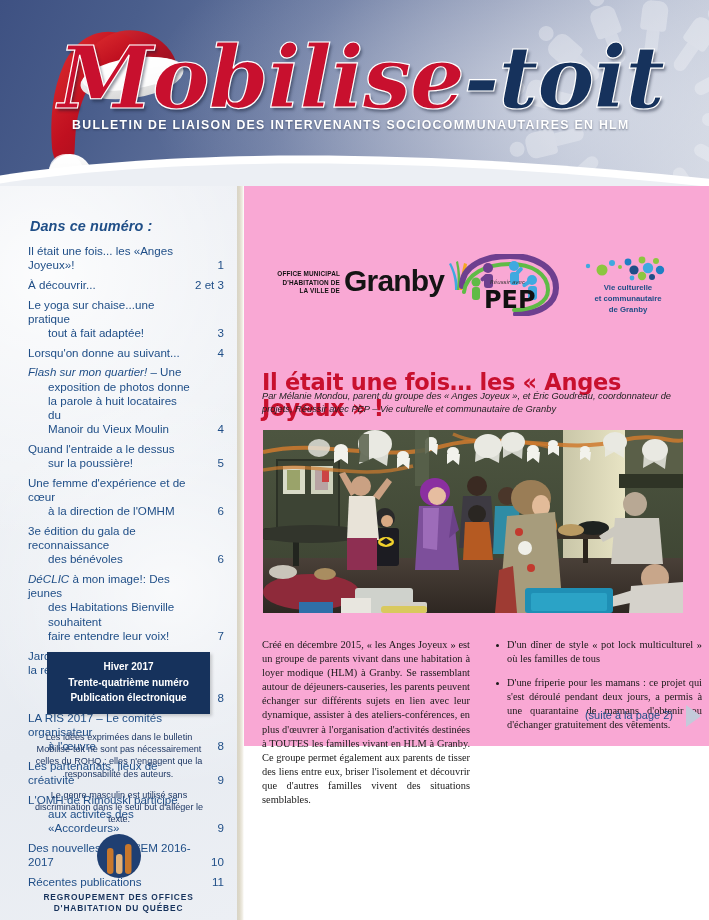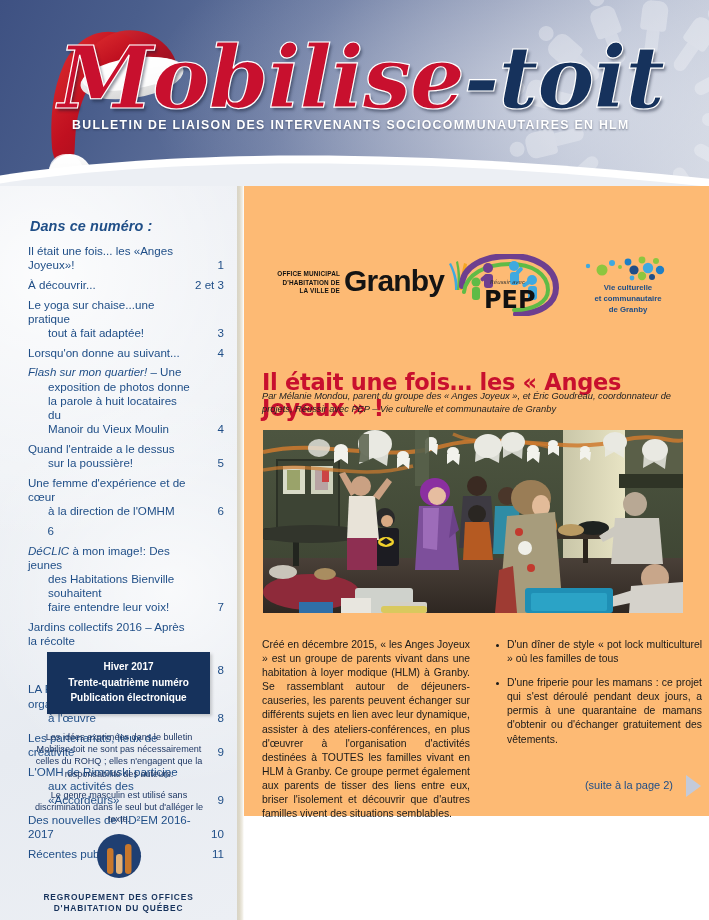--- a/index.html
+++ b/index.html
@@ -202,22 +202,22 @@
     font-weight: bold;
     letter-spacing: 0.85px;
     line-height: 11.4px;
     color: #16325C;
   }
 
   
   .main {
     position: absolute;
     left: 244px; top: 186px;
-    width: 465px; height: 630px;
-    background: #fdba74;
+    width: 465px; height: 560px;
+    background: #f9a8d4;
   }
   .partner-logos {
     position: absolute;
     left: 18px; top: 68px;
     width: 436px; height: 62px;
   }
   .pl-omh {
     position: absolute; left: 0; top: 16px;
     width: 78px;
     text-align: right;
@@ -277,20 +277,21 @@
     background: #3b3a30;
   }
   .photo svg { display: block; }
 
   .cols {
     position: absolute;
     left: 18px; top: 452px;
     width: 440px;
     display: flex;
     gap: 24px;
+    font-family: Liberation Serif, serif;
   }
   .col { width: 208px; }
   .col p {
     margin: 0 0 9px;
     font-size: 10.4px;
     line-height: 14.1px;
     color: #1a1a1a;
     text-align: justify;
     hyphens: auto;
   }
@@ -451,20 +452,21 @@
       </div>
       <div class="toc-row">
         <div class="toc-title">Quand l'entraide a le dessus<span class="toc-ind">sur la poussière!</span></div>
         <div class="toc-page">5</div>
       </div>
       <div class="toc-row">
         <div class="toc-title">Une femme d'expérience et de cœur<span class="toc-ind">à la direction de l'OMHM</span></div>
         <div class="toc-page">6</div>
       </div>
       <div class="toc-row">
+        <div class="toc-title">3e édition du gala de reconnaissance<span class="toc-ind">des bénévoles</span></div>
         <div class="toc-page">6</div>
       </div>
       <div class="toc-row">
         <div class="toc-title"><i>DéCLIC</i> à mon image!: Des jeunes<span class="toc-ind">des Habitations Bienville souhaitent</span><span class="toc-ind">faire entendre leur voix!</span></div>
         <div class="toc-page">7</div>
       </div>
       <div class="toc-row">
         <div class="toc-title">Jardins collectifs 2016 – Après la récolte<span class="toc-ind">des légumes, on récolte les</span><span class="toc-ind">commentaires</span></div>
         <div class="toc-page">8</div>
       </div>

